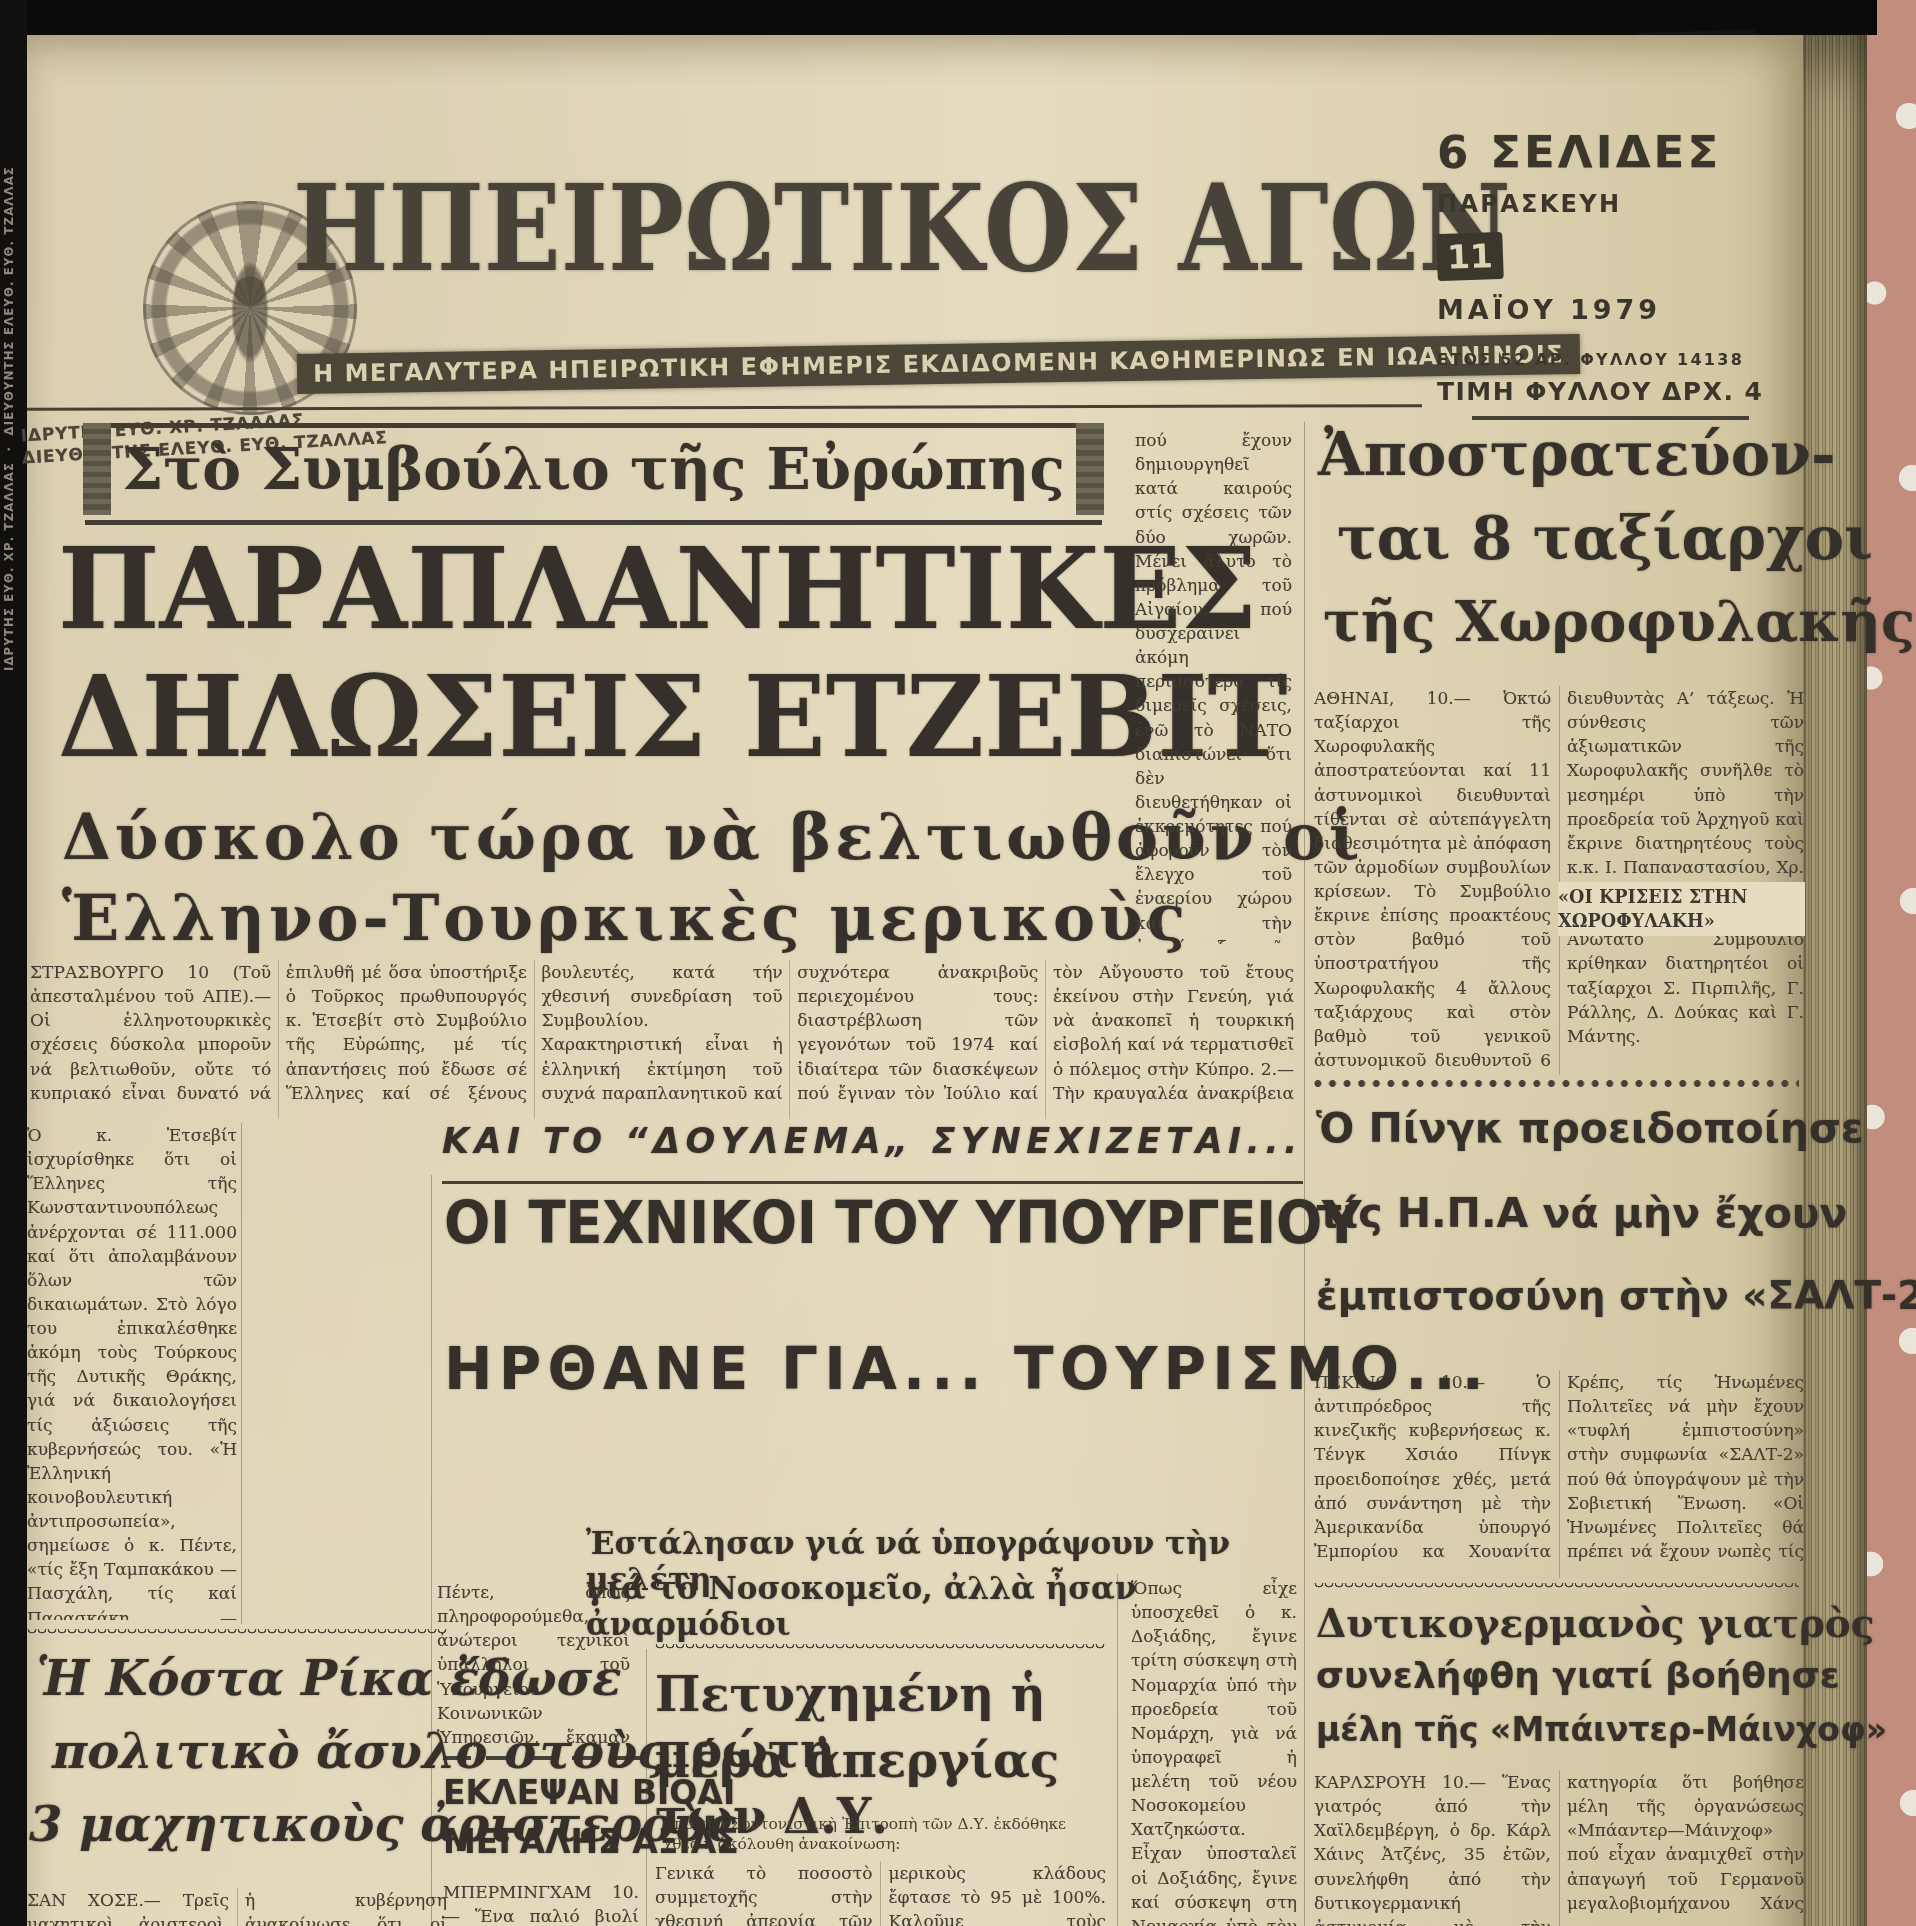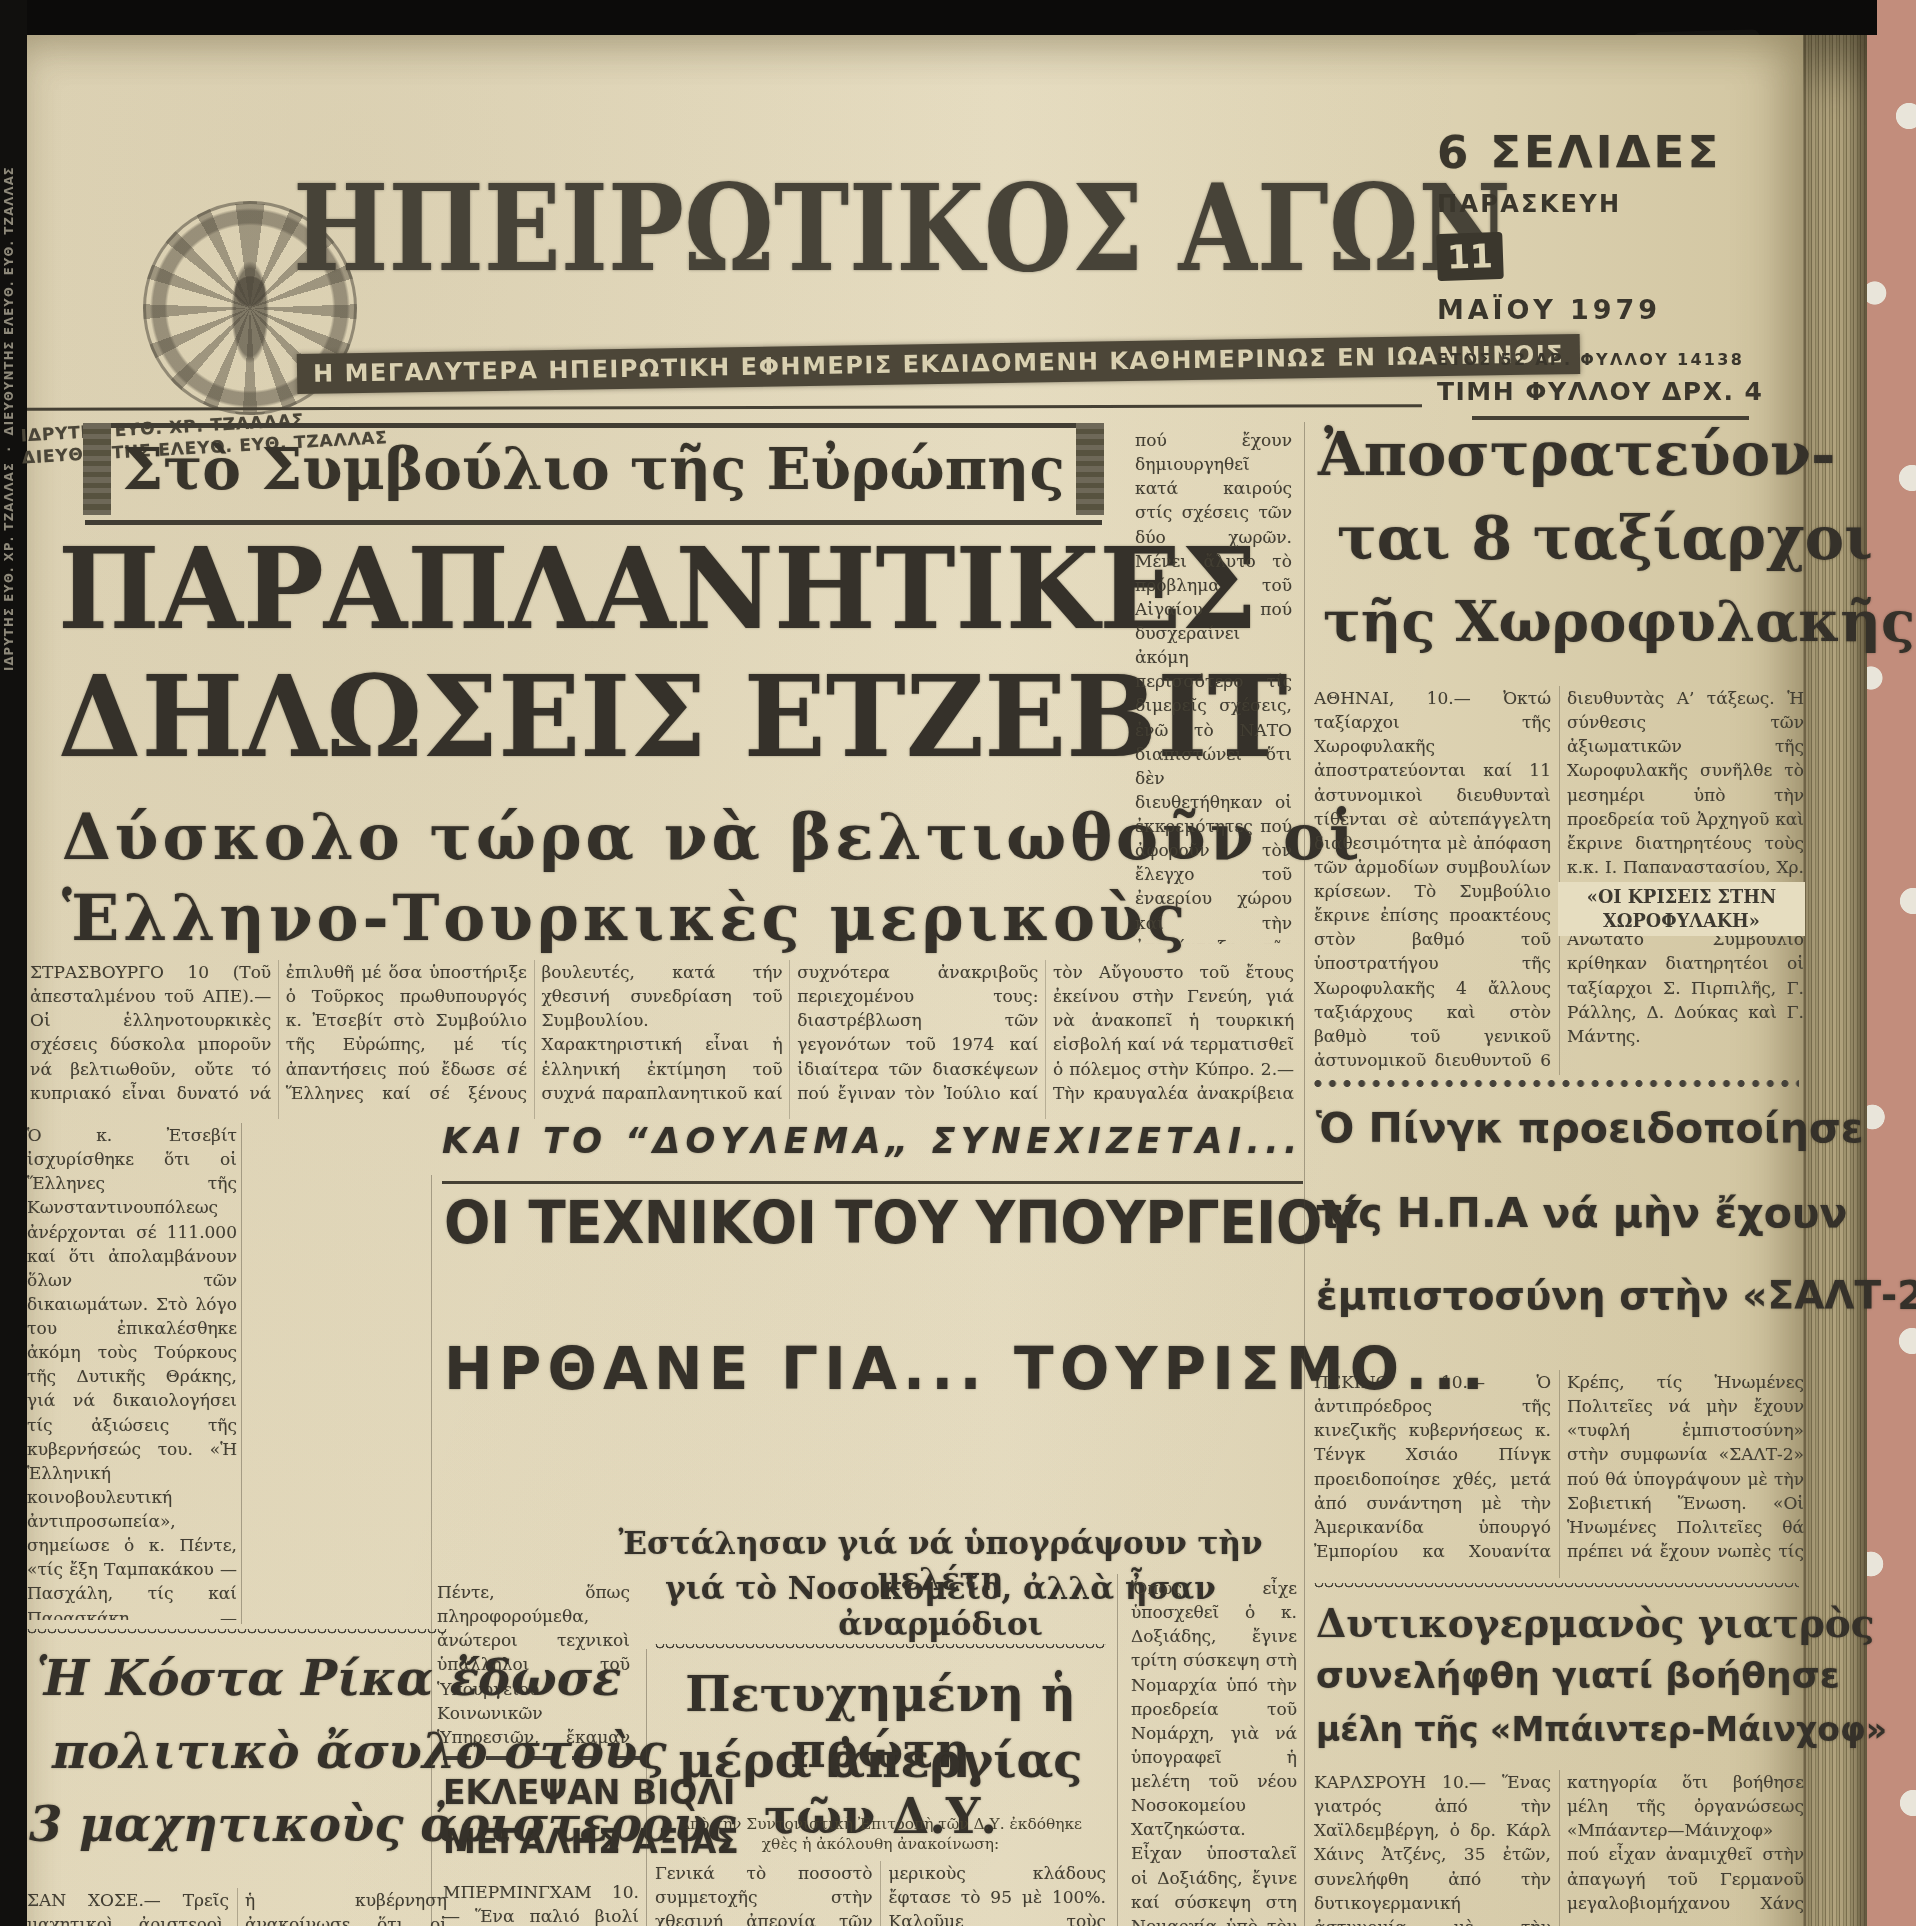--- a/index.html
+++ b/index.html
@@ -39,21 +39,21 @@
         box-shadow:inset -23px 0 46px rgba(90,75,40,.35), inset 0 15.4px 35px rgba(90,75,40,.18);}
   #page > div{position:absolute;}
   
   .sans{font-family:"DejaVu Sans","Liberation Sans",sans-serif;}
   .serif{font-family:"DejaVu Serif","Liberation Serif",serif;}
   .bodytxt{font-size:17px;line-height:1.42;text-align:justify;color:#423e33;
            font-family:"DejaVu Serif","Liberation Serif",serif;overflow:hidden;
            text-shadow:0 0 0.8px rgba(60,50,30,.25);}
   .c2{column-count:2;column-gap:16px;column-rule:0.8px solid rgba(80,72,55,.35);}
   .c5{column-count:5;column-gap:14.6px;column-rule:0.8px solid rgba(80,72,55,.30);}
-  .ctr{text-align:center;}
+  .ctr{}
   .rule{background:#454034;height:3.1px;}
   .rule-dash{height:3.9px;background:repeating-linear-gradient(90deg,#46423a 0 28px,transparent 28px 43px);}
   .rule-dots{height:7px;background:radial-gradient(circle 3.5px at 3.9px 3.5px,#46423a 3.1px,transparent 3.9px);background-size:14.6px 7px;background-repeat:repeat-x;}
   .rule-wavy{height:5.4px;background:radial-gradient(circle 4.2px at 5px 0.4px,transparent 2.7px,#4a463c 3.1px 4.2px,transparent 4.6px);background-size:10px 5.4px;background-repeat:repeat-x;}
   .vline{width:1.2px;background:rgba(75,68,52,.40);}
   
   #emblem{left:116px;top:166px;width:208px;height:208px;border-radius:50%;
           border:3.1px solid rgba(70,64,52,.55);opacity:.9;filter:blur(0.4px);
           background:
             radial-gradient(circle at 50% 42%,rgba(60,54,44,.65) 0 9%,transparent 10%),

